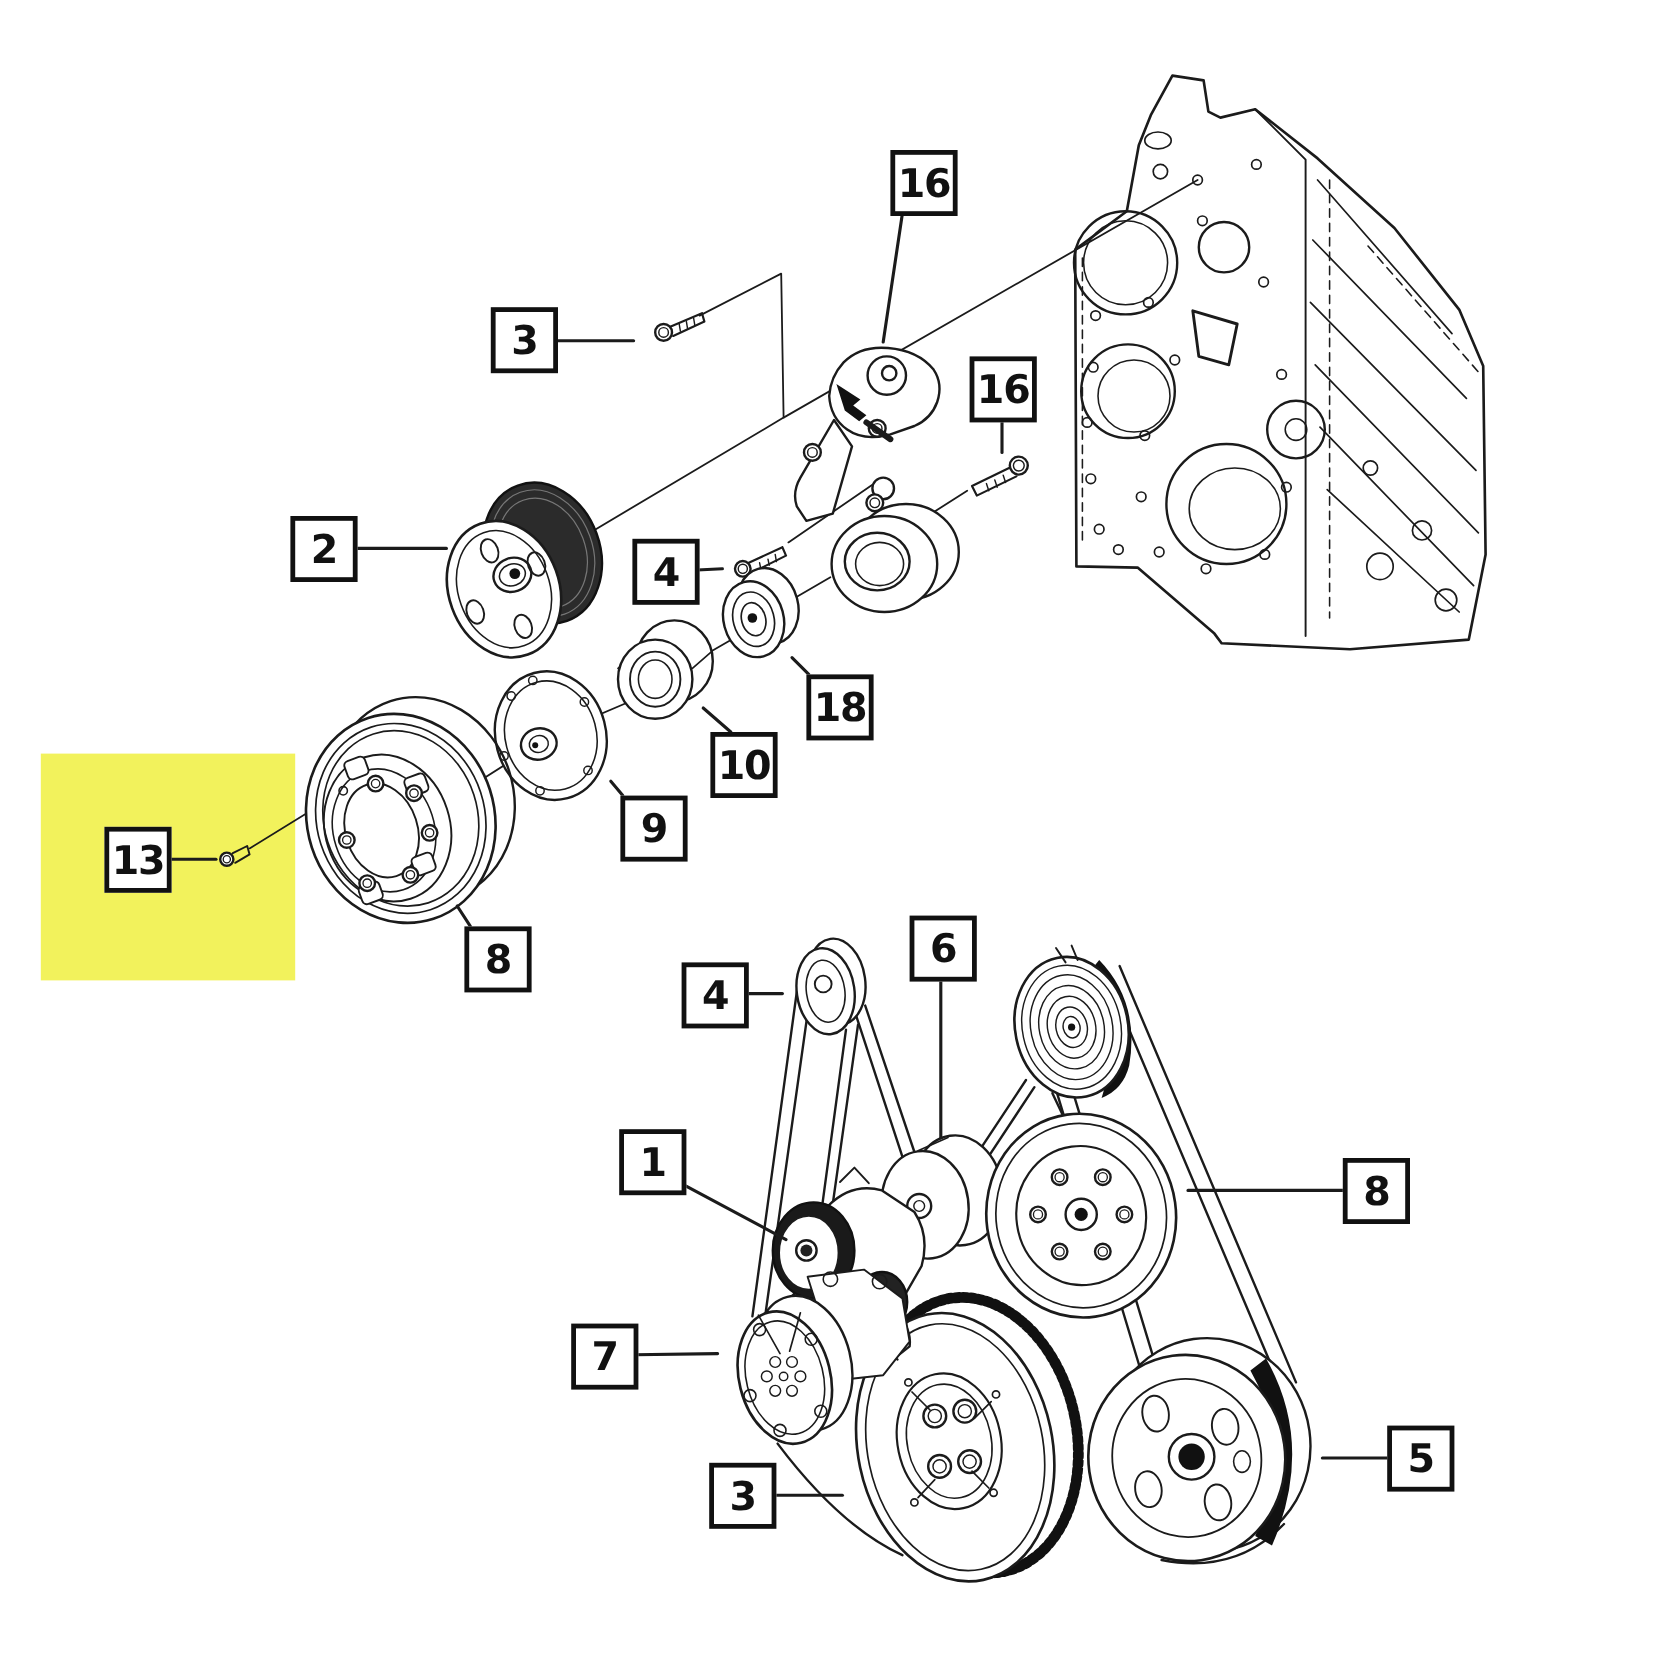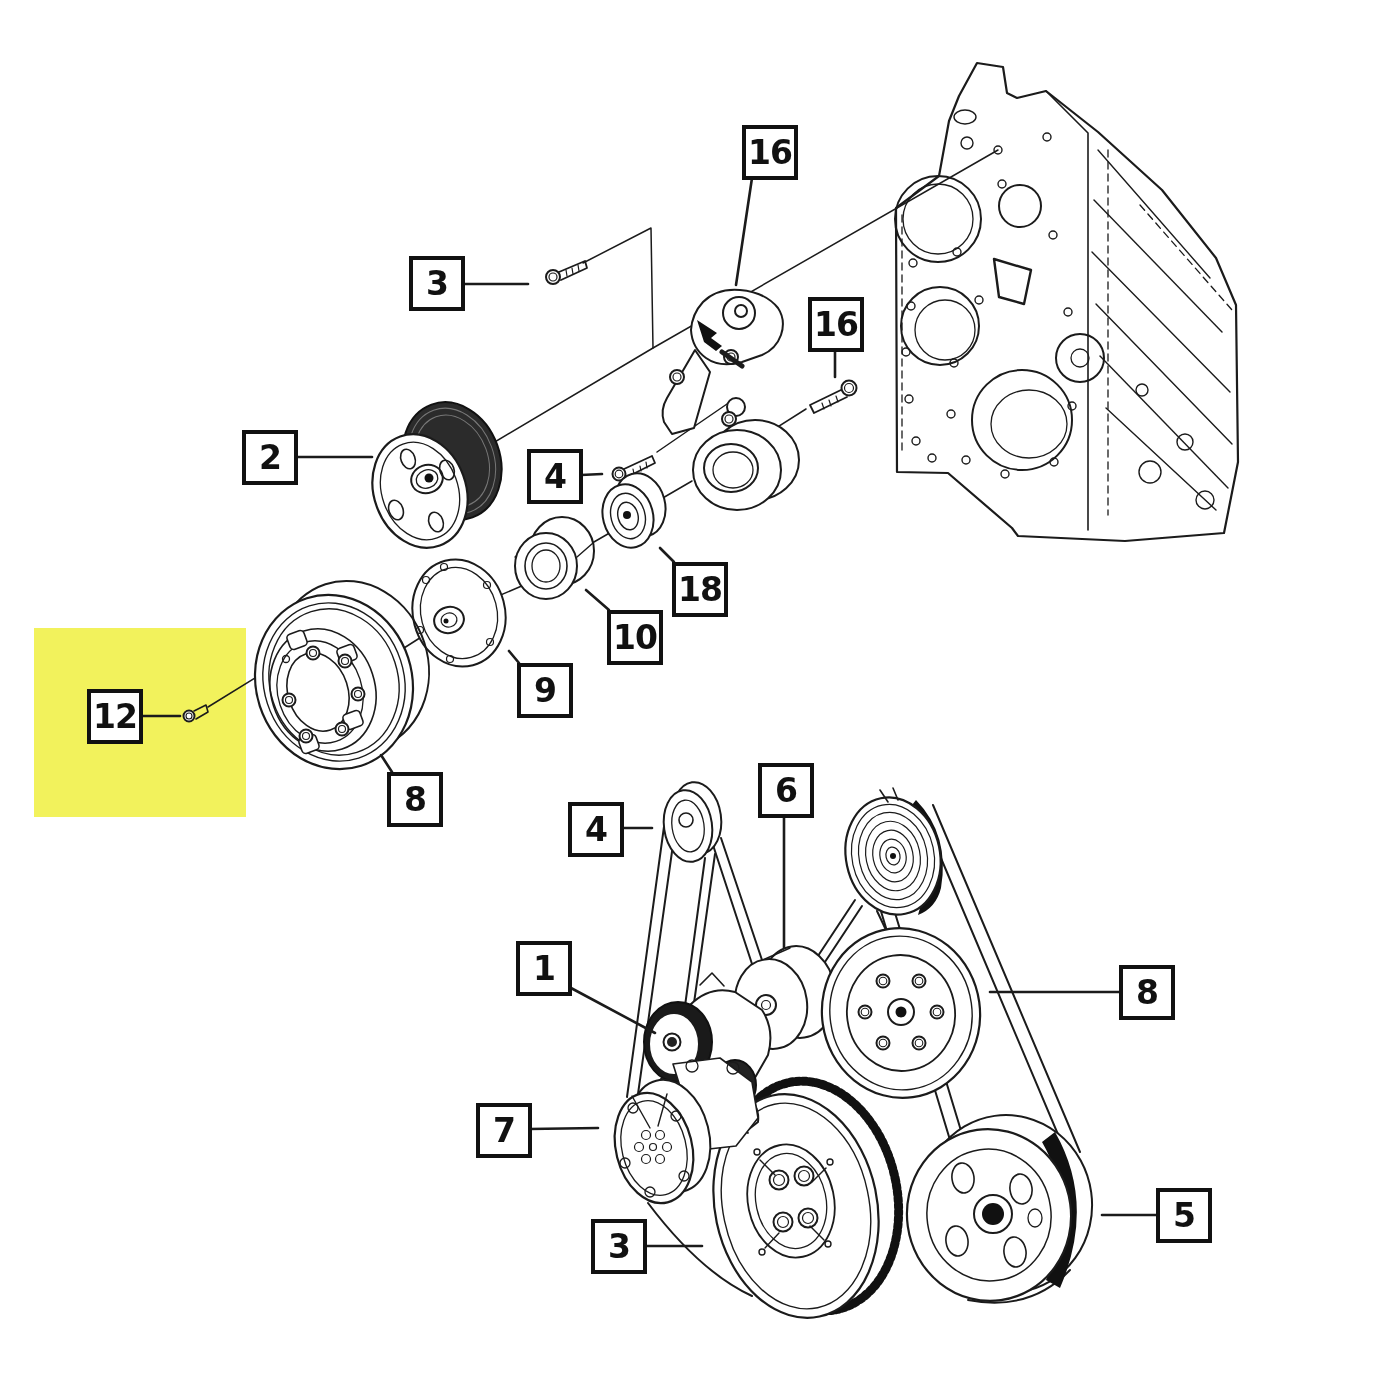--- a/index.html
+++ b/index.html
@@ -423,28 +423,28 @@
     </div>
   <div class="co" style="left:1119px;top:965px">
       <span>8</span>
     </div>
   <div class="co" style="left:387px;top:772px">
       <span>8</span>
     </div>
   <div class="co" style="left:517px;top:663px">
       <span>9</span>
     </div>
-  <div class="co" style="left:607px;top:610px">
+  <div class="co" style="left:592px;top:610px">
       <span>10</span>
     </div>
   <div class="co" style="left:672px;top:562px">
       <span>18</span>
     </div>
   <div class="co" style="left:87px;top:689px">
-      <span>12</span>
+      <span>13</span>
     </div>
   <div class="co" style="left:409px;top:256px">
       <span>3</span>
     </div>
   <div class="co" style="left:527px;top:449px">
       <span>4</span>
     </div>
   <div class="co" style="left:808px;top:297px">
       <span>16</span>
     </div>

